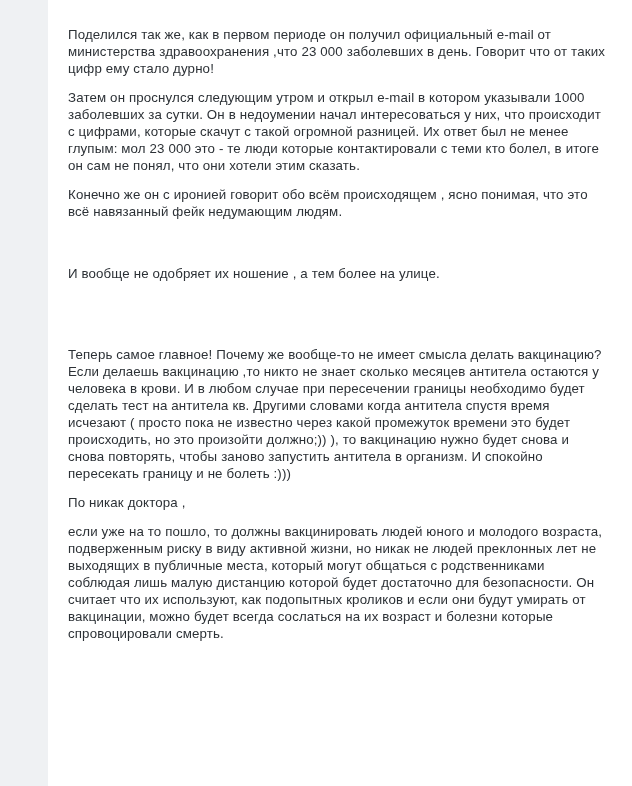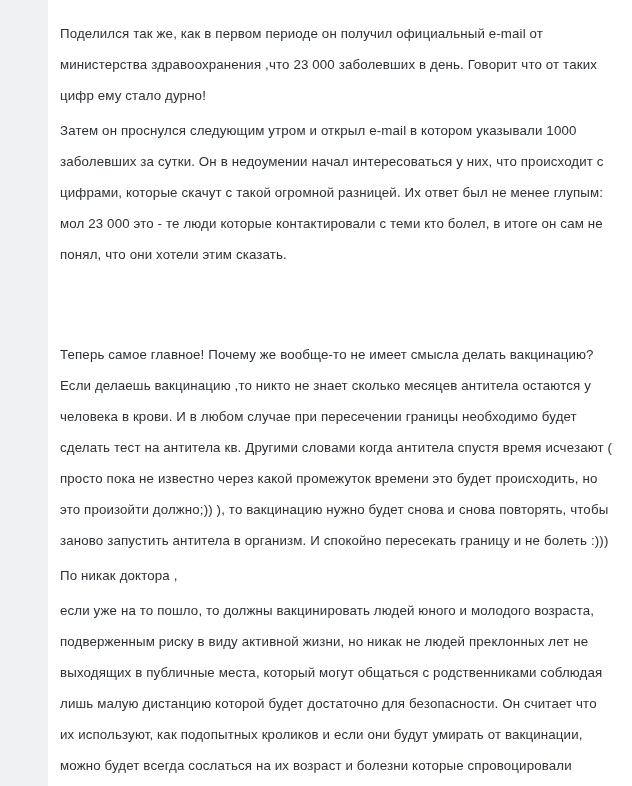--- a/index.html
+++ b/index.html
@@ -31,24 +31,24 @@
   .content {
     position: absolute;
     left: 48px;
     top: 0;
     width: 584px;
     height: 786px;
     padding: 14px 14px 0 8px;
     box-sizing: border-box;
   }
   .para {
-    margin: 4px;
+    margin: 12px;
     color: #2c3136;
     font-size: 13.3px;
-    line-height: 31px;
+    line-height: 17px;
     text-align: left;
     letter-spacing: 0.01em;
   }
   .para + .para {
     margin-top: 0;
   }
   .gap-small {
     height: 21px;
   }
   .gap-large {
@@ -57,23 +57,25 @@
 </style>
 </head>
 <body>
 
 <div class="page">
   <div class="gutter"></div>
   <div class="content">
 
     <p class="para">Поделился так же, как в первом периоде он получил официальный e-mail от министерства здравоохранения ,что 23 000 заболевших в день. Говорит что от таких цифр ему стало дурно!</p>
     <p class="para">Затем он проснулся следующим утром и открыл e-mail в котором указывали 1000 заболевших за сутки. Он в недоумении начал интересоваться у них, что происходит с цифрами,  которые скачут с такой огромной разницей. Их ответ был не менее глупым: мол 23 000 это - те люди которые контактировали с теми кто болел, в итоге он сам не понял, что они хотели этим сказать.</p>
+    <p class="para">Конечно же он с иронией говорит обо всём происходящем , ясно понимая, что это всё навязанный фейк недумающим людям.</p>
 
     <div class="gap-small"></div>
 
+    <p class="para">И вообще не одобряет их ношение , а тем более на улице.</p>
 
     <div class="gap-large"></div>
 
     <p class="para">Теперь самое главное! Почему же вообще-то не имеет смысла делать вакцинацию? Если делаешь вакцинацию ,то никто не знает сколько месяцев антитела остаются у человека в крови. И в любом случае при пересечении границы необходимо будет сделать тест на антитела кв.  Другими словами когда антитела спустя время исчезают ( просто пока не известно через какой промежуток времени это будет происходить, но это произойти должно;)) ), то вакцинацию нужно будет снова и снова повторять, чтобы заново запустить антитела в организм. И спокойно пересекать границу и не болеть :)))</p>
     <p class="para">По никак доктора ,</p>
     <p class="para">если уже на то пошло,  то должны вакцинировать людей юного и молодого возраста, подверженным риску в виду активной жизни,  но никак не людей преклонных лет не выходящих в публичные места, который могут общаться с родственниками соблюдая лишь малую дистанцию которой будет достаточно для безопасности. Он считает что их используют, как подопытных кроликов и если они будут умирать от вакцинации, можно будет всегда сослаться на их возраст и болезни  которые спровоцировали смерть.</p>
 
   </div>
 </div>
 

